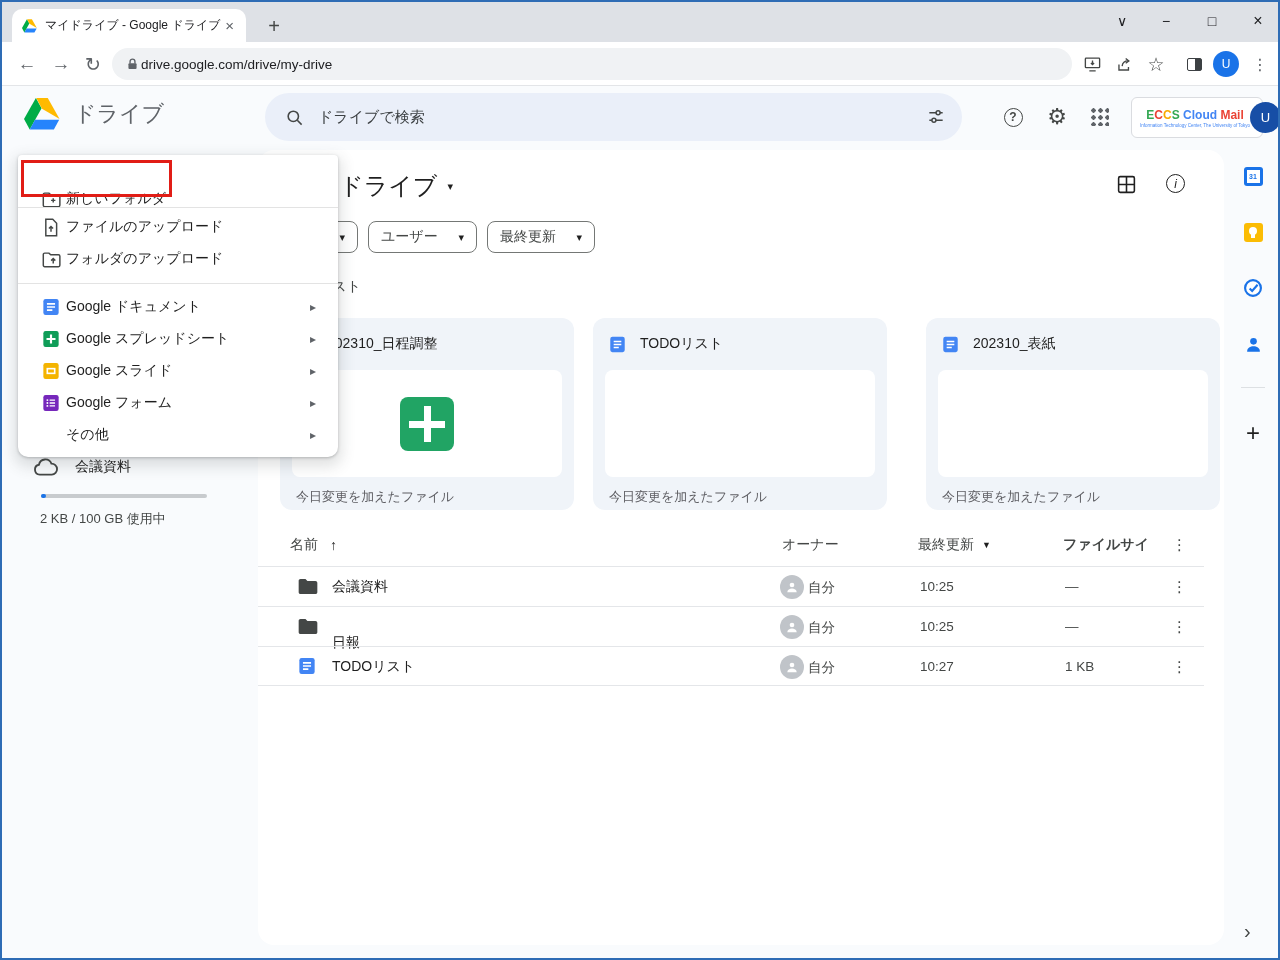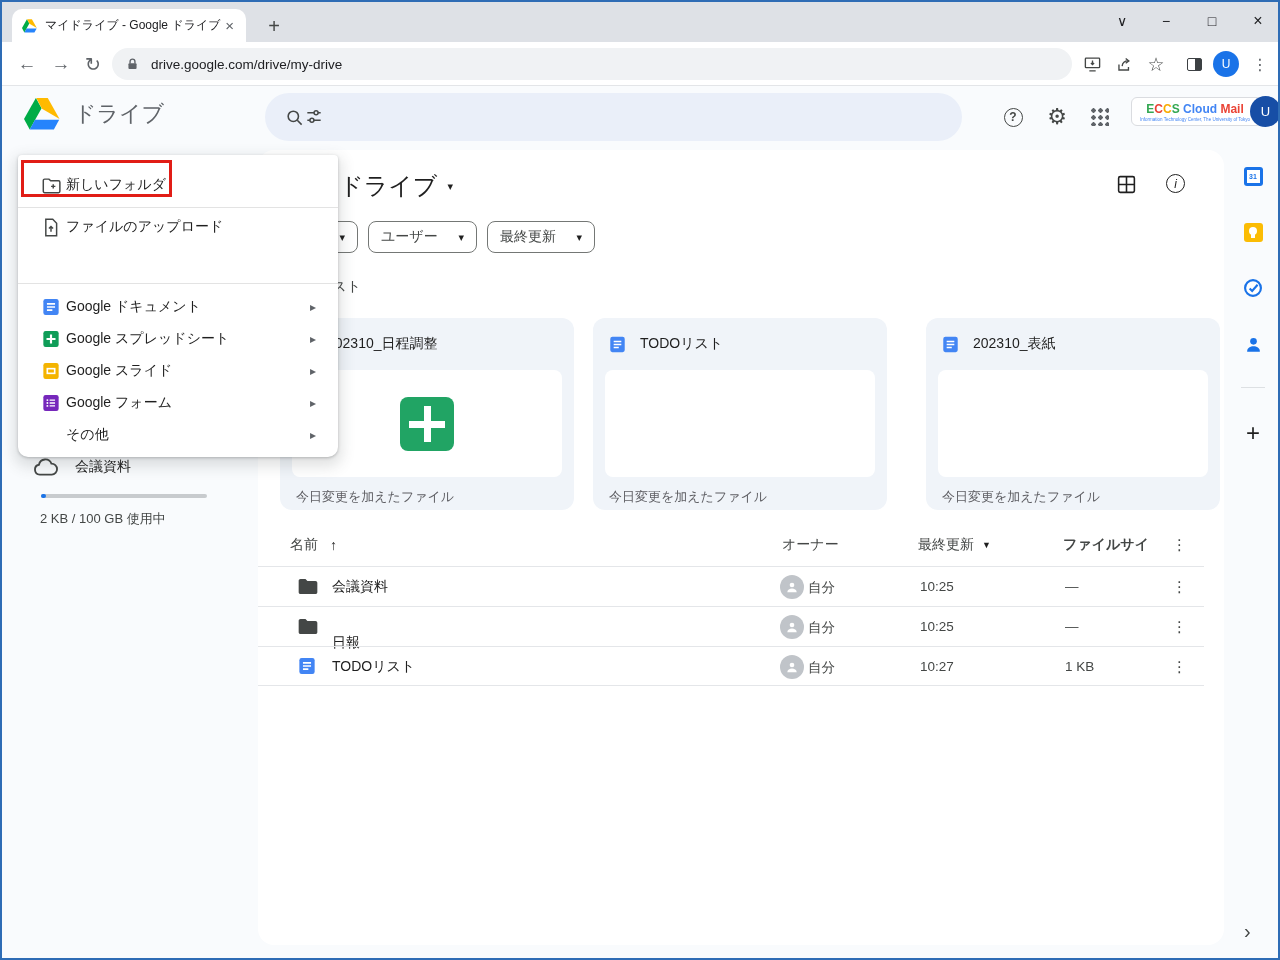--- a/index.html
+++ b/index.html
@@ -14,35 +14,35 @@
   
   #tabstrip { left:2px; top:2px; right:2px; height:40px; background:#dee1e6; }
   #tab-active { left:10px; top:7px; width:234px; height:33px; background:#fff; border-radius:10px 10px 0 0; display:flex; align-items:center; padding:0 8px 0 10px; }
   #tab-title { font-size:12px; color:#202124; white-space:nowrap; overflow:hidden; flex:1; margin-left:8px; }
   .tab-close { font-size:15px; color:#5f6368; padding:0 4px; cursor:default; }
   #new-tab-btn { left:258px; top:10px; font-size:20px; color:#444746; width:28px; height:28px; display:flex; align-items:center; justify-content:center; }
   .win-btn { top:4px; width:34px; height:30px; display:flex; align-items:center; justify-content:center; font-size:14px; color:#202124; }
   #toolbar { left:2px; top:42px; right:2px; height:44px; background:#fff; border-bottom:1px solid #e3e5e8; }
   .nav-ic { font-size:19px; color:#5f6368; width:30px; height:30px; display:flex; align-items:center; justify-content:center; }
   #urlbar { left:110px; top:6px; width:960px; height:32px; background:#f0f2f4; border-radius:16px; display:flex; align-items:center; padding:0 14px; }
-  #url-text { font-size:13.5px; color:#202124; margin-left:12px; }
+  #url-text { font-size:13.5px; color:#202124; margin-left:2px; }
   .tb-act { width:28px; height:28px; display:flex; align-items:center; justify-content:center; }
   #chrome-avatar { width:26px; height:26px; border-radius:50%; background:#1a73e8; color:#fff; font-size:12px; display:flex; align-items:center; justify-content:center; }
   #sidepanel-ic { width:15px; height:13px; border:1.8px solid #3c4043; border-radius:2px; position:relative; }
   #sidepanel-ic::after { content:""; position:absolute; right:0; top:0; bottom:0; width:6px; background:#3c4043; }
   .kebab { font-size:16px; color:#5f6368; letter-spacing:0; }
 
   
   #drive-header { left:2px; top:86px; right:2px; height:62px; background:#f9fbfd; }
   #drive-name { font-size:22px; color:#5f6368; }
   #searchbar { left:263px; top:7px; width:697px; height:48px; background:#eaeff9; border-radius:24px; display:flex; align-items:center; padding:0 16px 0 20px; }
   #search-placeholder { font-size:15px; color:#3c4043; margin-left:14px; flex:1; }
   .hd-ic { width:40px; height:40px; display:flex; align-items:center; justify-content:center; color:#444746; }
   #apps-grid-ic { width:18px; height:18px; background:radial-gradient(#5f6368 2px, transparent 2.4px) -1px -1px / 7px 7px; }
-  #eccs-badge { left:1129px; top:11px; width:132px; height:29px; background:#fff; border:1px solid #dadce0; border-radius:6px; display:flex; align-items:center; padding:0 5px 0 8px; }
+  #eccs-badge { left:1129px; top:11px; width:132px; height:41px; background:#fff; border:1px solid #dadce0; border-radius:6px; display:flex; align-items:center; padding:0 5px 0 8px; }
   #eccs-text { flex:1; text-align:center; line-height:1; }
   #eccs-title { font-size:12px; font-weight:bold; letter-spacing:0; white-space:nowrap; }
   #eccs-sub { font-size:4.5px; color:#4285f4; margin-top:2px; white-space:nowrap; }
   .e-g{color:#34a853}.e-r{color:#ea4335}.e-y{color:#f9ab00}.e-b{color:#4285f4}
   #drive-avatar { width:31px; height:31px; border-radius:50%; background:#174ea6; color:#fff; font-size:13px; display:flex; align-items:center; justify-content:center; flex:none; }
 
   
   #app-body { left:2px; top:148px; right:2px; bottom:2px; background:#f9fbfd; }
   #main-card { left:256px; top:2px; width:966px; height:795px; background:#fff; border-radius:16px; }
 
@@ -159,20 +159,21 @@
       <polygon fill="#ffba00" points="30,0 58,0 87,51 44,26"></polygon>
       <polygon fill="#2684fc" points="14,77 73,77 86,53 27,53"></polygon>
     </svg>
     <span id="drive-name" style="margin-left:14px;">ドライブ</span>
   </div>
   <div id="searchbar" class="abs">
     <svg width="19" height="19" viewBox="0 0 24 24" fill="none" stroke="#444746" stroke-width="2">
       <circle cx="10.5" cy="10.5" r="6.5"></circle>
         <path d="M15.5 15.5L21 21"></path>
     </svg>
+    <span id="search-placeholder">ドライブで検索</span>
     <svg width="20" height="20" viewBox="0 0 24 24" stroke="#444746" stroke-width="1.8" fill="#eaeff9">
       <path d="M4 7h16M4 16h16"></path>
         <circle cx="14.5" cy="7" r="2.4"></circle>
         <circle cx="9.5" cy="16" r="2.4"></circle>
     </svg>
   </div>
   <div class="hd-ic abs" style="left:991px; top:11px;">
     <span style="width:19px;height:19px;border:1.8px solid #444746;border-radius:50%;display:flex;align-items:center;justify-content:center;font-size:12px;font-weight:bold;">?</span>
   </div>
   <div class="hd-ic abs" style="left:1035px; top:11px; font-size:22px;">⚙</div>
@@ -362,39 +363,48 @@
   <div id="rail-divider" class="abs"></div>
   <div class="rail-ic abs" style="top:274px;">
       <span id="rail-plus">+</span>
     </div>
   <div id="scroll-chevron" class="abs">›</div>
 </div>
 
 <div id="new-menu" class="abs">
   <div id="highlight-box"></div>
 
-  <div class="menu-item" style="top:10px; height:40px;">
+  <div class="menu-item" style="top:24px; height:40px;">
     <span class="mi-ic">
       <svg width="21" height="19" viewBox="0 0 24 22" fill="none" stroke="#444746" stroke-width="1.7">
         <path d="M2.5 5.2c0-.9.7-1.6 1.6-1.6h5l2 2h9c.9 0 1.6.7 1.6 1.6v10.6c0 .9-.7 1.6-1.6 1.6H4.1c-.9 0-1.6-.7-1.6-1.6V5.2z"></path>
         <path d="M14 9.5v5M11.5 12h5"></path>
       </svg>
     </span>
     <span class="mi-label">新しいフォルダ</span>
   </div>
   <div class="menu-divider" style="top:52px;"></div>
 
   <div class="menu-item" style="top:56px; height:32px;">
     <span class="mi-ic">
       <svg width="18" height="19" viewBox="0 0 20 22" fill="none" stroke="#444746" stroke-width="1.7">
         <path d="M4 1.5h8l4.5 4.5v14.5h-12.5z"></path>
         <path d="M10 16v-6M7.6 12.2l2.4-2.4 2.4 2.4"></path>
       </svg>
     </span>
     <span class="mi-label">ファイルのアップロード</span>
+  </div>
+  <div class="menu-item" style="top:88px; height:32px;">
+    <span class="mi-ic">
+      <svg width="21" height="19" viewBox="0 0 24 22" fill="none" stroke="#444746" stroke-width="1.7">
+        <path d="M2.5 5.2c0-.9.7-1.6 1.6-1.6h5l2 2h9c.9 0 1.6.7 1.6 1.6v10.6c0 .9-.7 1.6-1.6 1.6H4.1c-.9 0-1.6-.7-1.6-1.6V5.2z"></path>
+        <path d="M14 15.5v-5.5M11.6 12.3l2.4-2.4 2.4 2.4"></path>
+      </svg>
+    </span>
+    <span class="mi-label">フォルダのアップロード</span>
   </div>
   <div class="menu-divider" style="top:128px;"></div>
 
   <div class="menu-item" style="top:136px; height:32px;">
     <span class="mi-ic">
       <svg width="18" height="18" viewBox="0 0 20 20">
           <rect x="1.5" y="1" width="17" height="18" rx="2.5" fill="#4285f4"></rect>
           <path d="M5.5 6.5h9M5.5 10h9M5.5 13.5h6" stroke="#fff" stroke-width="1.8"></path>
         </svg>
     </span>

